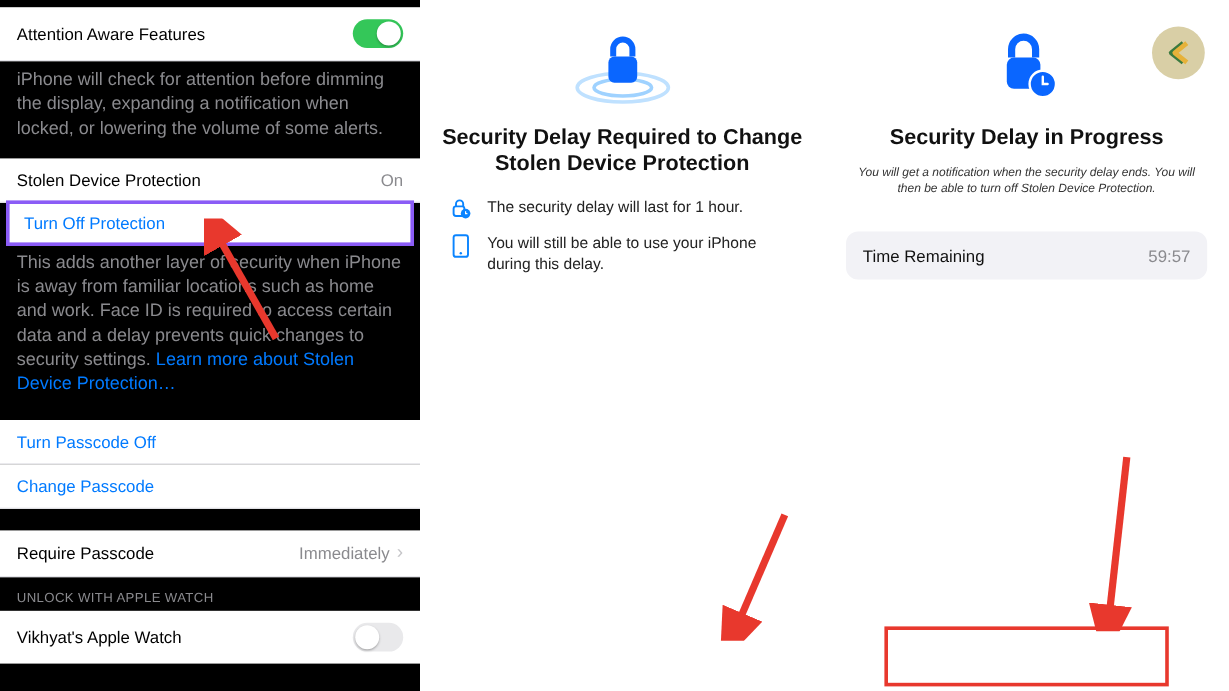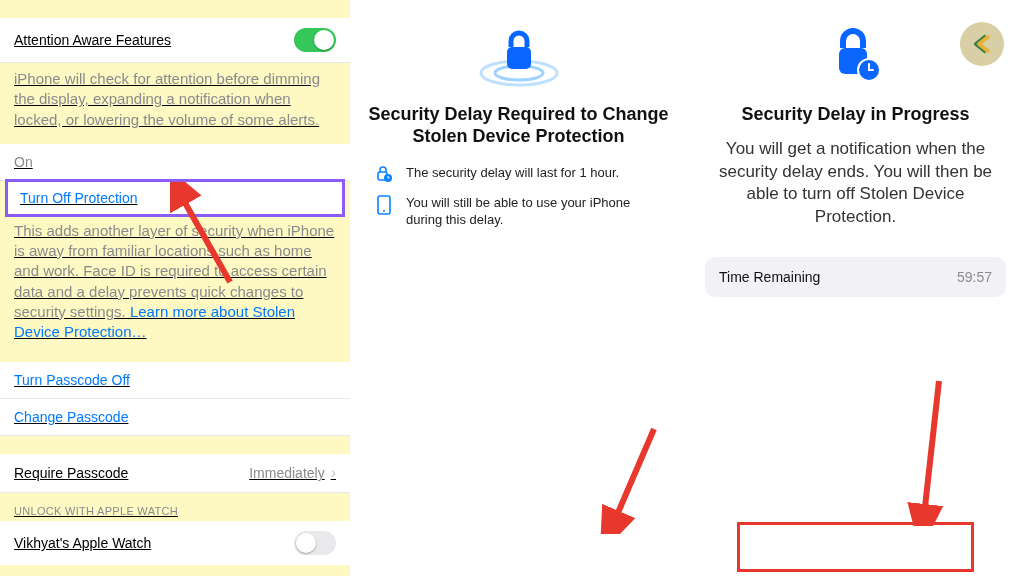--- a/index.html
+++ b/index.html
@@ -1,59 +1,60 @@
 <!DOCTYPE html>
 <html><head>
 <meta charset="utf-8">
 <style>
   * { box-sizing: border-box; margin: 0; padding: 0; }
   html, body { width: 1024px; height: 576px; overflow: hidden; font-family: -apple-system, "Helvetica Neue", Arial, sans-serif; }
   body { display: flex; background: #fff; }
   .col { height: 576px; overflow: hidden; }
   
-  .col-settings { width: 350px; background: #fef9c3; padding-top: 18px; text-decoration: underline; }
+  .col-settings { width: 350px; background: #000000; padding-top: 6px; }
   .cell { background: #fff; padding: 10px 14px; font-size: 14px; display: flex; align-items: center; justify-content: space-between; border-bottom: 1px solid #e5e5ea; }
   .cell:last-child { border-bottom: none; }
   .cell .label { color: #000; }
   .cell .value { color: #8a8a8e; }
   .link { color: #007aff; }
   .footnote { color: #8a8a8e; font-size: 15px; line-height: 1.35; padding: 6px 14px 14px; }
   .section-header { color: #8a8a8e; font-size: 11px; letter-spacing: .3px; padding: 12px 14px 4px; text-transform: uppercase; }
   .toggle { width: 42px; height: 24px; border-radius: 12px; position: relative; }
   .toggle::after { content: ""; position: absolute; top: 2px; width: 20px; height: 20px; background: #fff; border-radius: 50%; box-shadow: 0 1px 2px rgba(0,0,0,.3); }
   .toggle.on { background: #34c759; } .toggle.on::after { right: 2px; }
   .toggle.off { background: #e9e9eb; } .toggle.off::after { left: 2px; }
   .chevron { color: #c5c5c8; font-size: 16px; margin-left: 6px; }
   .red-box { border: 3px solid #8b5cf6; margin: -2px 5px; padding: 8px 12px; }
   .arrow-red { position: absolute; pointer-events: none; }
   
   .col-mid, .col-right { position: relative; flex: 1; background: #fff; padding: 10px 18px 0; display: flex; flex-direction: column; align-items: center; }
   .icon-wrap { margin-top: 4px; height: 82px; display: flex; align-items: center; justify-content: center; }
   h2.title { font-size: 18px; font-weight: 700; text-align: center; line-height: 1.2; margin: 8px 0 12px; color: #111; }
-  .lead { font-size: 17px; text-align: center; color: #333; line-height: 1.35; margin-bottom: 18px; padding: 0 8px; }
+  .lead { font-size: 10px; text-align: center; color: #333; line-height: 1.35; margin-bottom: 18px; padding: 0 8px; font-style: italic; }
   .info-row { display: flex; align-items: flex-start; gap: 12px; font-size: 13px; color: #222; line-height: 1.3; margin: 6px 0; width: 100%; padding: 0 6px; }
   .info-row .ic { width: 20px; flex: 0 0 20px; display: flex; justify-content: center; color: #0a84ff; }
   .btn-primary { position: absolute; left: 22px; right: 22px; bottom: 8px; background: #0a84ff; color: #fff; border: none; border-radius: 10px; height: 42px; font-size: 15px; font-weight: 600; display: flex; align-items: center; justify-content: center; }
   .time-row { width: 100%; background: #f2f2f6; border-radius: 10px; padding: 12px 14px; display: flex; justify-content: space-between; font-size: 14px; color: #111; margin-top: 10px; }
   .time-row .t { color: #8a8a8e; }
   .logo { position: absolute; top: 22px; right: 20px; width: 44px; height: 44px; border-radius: 50%; background: #d9cfa6; display: flex; align-items: center; justify-content: center; }
   .btn-box-red { position:absolute; border:3px solid #e8382d; }
 </style>
 </head>
 <body>
 
 <div class="col col-settings">
 
   <div class="cell">
     <span class="label">Attention Aware Features</span>
     <span class="toggle on"></span>
   </div>
   <div class="footnote">iPhone will check for attention before dimming the display, expanding a notification when locked, or lowering the volume of some alerts.</div>
 
   <div class="cell">
+    <span class="label">Stolen Device Protection</span>
     <span class="value">On</span>
   </div>
   <div class="cell red-box" style="position:relative;">
     <span class="link">Turn Off Protection</span>
   </div>
   <div class="footnote">
     <span>This adds another layer of security when iPhone is away from familiar locations such as home and work. Face ID is required to access certain data and a delay prevents quick changes to security settings. </span><span class="link">Learn more about Stolen Device Protection…</span>
   </div>
 
   <svg class="arrow-red" style="left:170px; top:182px;" width="80" height="110" viewBox="0 0 80 110">

